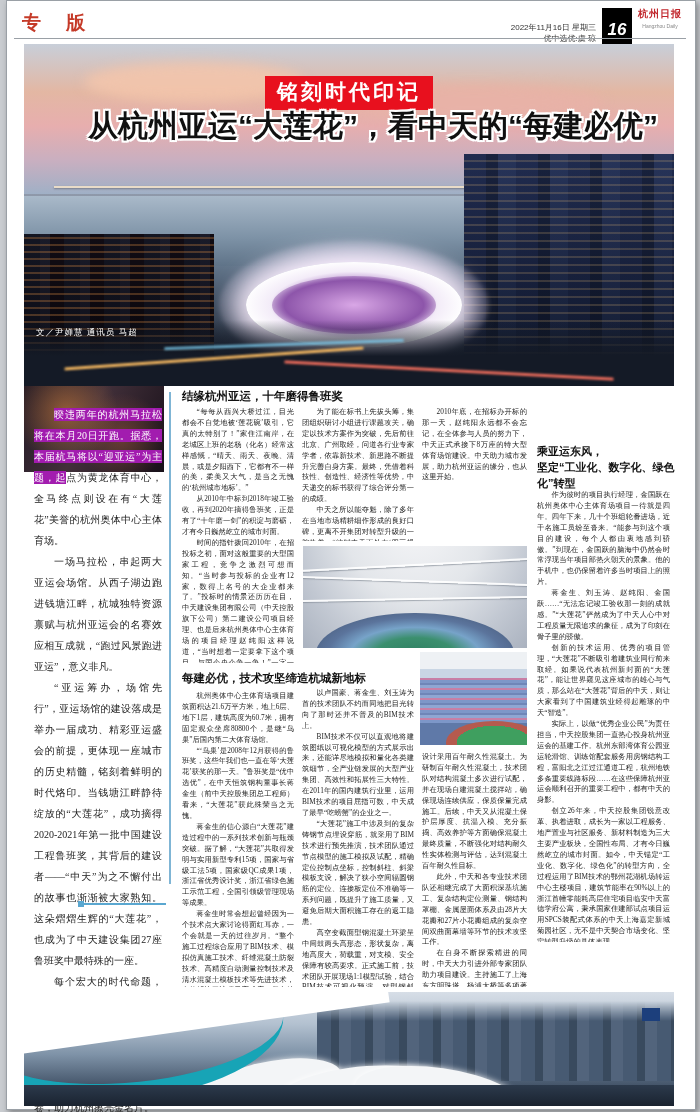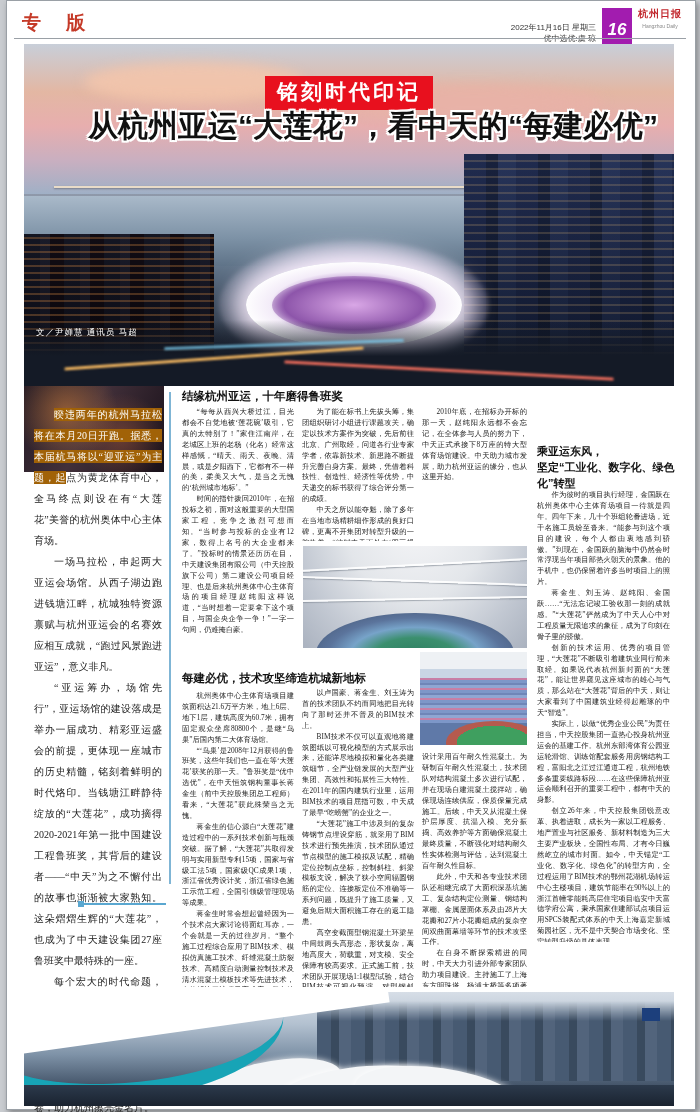--- a/index.html
+++ b/index.html
@@ -5,21 +5,21 @@
   html,body{margin:0;padding:0;background:#b9bdc2;}
   .canvas{position:relative;width:700px;height:1112px;background:#c9ccd0;overflow:hidden;
           font-family:"Liberation Serif",serif;-webkit-font-smoothing:antialiased;}
   .sheet{position:absolute;left:6px;top:0;width:688px;height:1108px;background:#ffffff;
          border:1px solid #9aa0a6;box-shadow:2px 3px 6px rgba(0,0,0,.35);}
   
   .section-label{position:absolute;left:22px;top:10px;font-family:"Liberation Sans",sans-serif;
          font-size:19px;letter-spacing:10px;color:#c53a28;font-weight:bold;}
   .hdr-right{position:absolute;right:18px;top:8px;display:flex;align-items:flex-start;gap:6px;}
   .hdr-dates{font-family:"Liberation Sans",sans-serif;font-size:8px;line-height:11px;color:#333;text-align:right;margin-top:14px;}
-  .pagenum{width:30px;height:43px;background:#a21caf;color:#fff;font-family:"Liberation Sans",sans-serif;
+  .pagenum{width:30px;height:43px;background:#000000;color:#fff;font-family:"Liberation Sans",sans-serif;
          font-weight:bold;font-size:17px;display:flex;align-items:center;justify-content:center;font-style:italic;}
   .masthead{text-align:center;line-height:12px;}
   .masthead .cn{font-size:10px;font-weight:bold;color:#c1272d;letter-spacing:1px;}
   .masthead .en{font-size:5px;color:#888;font-family:"Liberation Sans",sans-serif;}
   .hdr-rule{position:absolute;left:14px;right:14px;top:38px;height:1px;background:#9aa0a6;}
   
   .photo-main{position:absolute;left:24px;top:44px;width:650px;height:342px;overflow:hidden;
          background:linear-gradient(180deg,#c8cfd9 0%,#e3b7a3 14%,#e7aeae 24%,#c9afc0 34%,#9fb0c6 44%,#8aa0b6 52%,#71869c 60%,#4c5c70 72%,#27303f 88%,#171d28 100%);}
   .cloud{position:absolute;border-radius:50%;filter:blur(6px);}
   .horizon-city{position:absolute;left:0;top:150px;width:100%;height:34px;
@@ -56,21 +56,21 @@
   .byline{position:absolute;left:36px;top:327px;color:#fff;font-size:8.5px;letter-spacing:1px;
          font-family:"Liberation Sans",sans-serif;text-shadow:0 0 3px #000;}
   .photo-ext{position:absolute;left:24px;top:386px;width:140px;height:86px;
          background:radial-gradient(circle at 30% 30%,rgba(233,142,60,.5),transparent 45%),
                     radial-gradient(circle at 70% 60%,rgba(190,100,60,.4),transparent 40%),
                     linear-gradient(115deg,#241b26 0%,#42303a 45%,#181019 100%);}
   
   .intro{position:absolute;left:34px;top:404px;width:128px;font-size:10px;line-height:21px;
          text-align:justify;color:#1b1b1b;}
   .intro p{margin:0;text-indent:2em;}
-  .intro .hl{background:#a16207;color:#fff;box-decoration-break:clone;-webkit-box-decoration-break:clone;padding:1px 0;}
+  .intro .hl{background:#a21caf;color:#fff;box-decoration-break:clone;-webkit-box-decoration-break:clone;padding:1px 0;}
   .vrule{position:absolute;left:169px;top:392px;width:2px;height:492px;background:#7fb5d5;}
   .ornament{position:absolute;left:80px;top:903px;width:86px;height:2px;background:#5aa7d0;}
   .ornament::before{content:"";position:absolute;left:-2px;top:-2px;width:6px;height:6px;background:#5aa7d0;}
   .h2{position:absolute;font-family:"Liberation Sans",sans-serif;font-weight:bold;font-size:11.5px;color:#111;white-space:nowrap;}
   .col{position:absolute;font-size:7.3px;line-height:10.9px;text-align:justify;color:#1c1c1c;overflow:hidden;}
   .col p{margin:0;text-indent:2em;}
   
   .photo1{position:absolute;left:303px;top:546px;width:224px;height:102px;overflow:hidden;
          background:radial-gradient(ellipse at 50% -30%,#f7f7f9 0%,#e3e6ea 45%,#c2c8d2 75%,#aab2bf 100%);}
   .photo1 .rib{position:absolute;left:-20%;width:140%;height:2px;background:rgba(255,255,255,.9);box-shadow:0 1px 1px rgba(120,128,140,.6);}
@@ -144,20 +144,21 @@
     <p>一场马拉松，串起两大亚运会场馆。从西子湖边跑进钱塘江畔，杭城独特资源禀赋与杭州亚运会的名赛效应相互成就，“跑过风景跑进亚运”，意义非凡。</p>
     <p>“亚运筹办，场馆先行”，亚运场馆的建设落成是举办一届成功、精彩亚运盛会的前提，更体现一座城市的历史精髓，铭刻着鲜明的时代烙印。当钱塘江畔静待绽放的“大莲花”，成功摘得2020-2021年第一批中国建设工程鲁班奖，其背后的建设者——“中天”为之不懈付出的故事也渐渐被大家熟知。这朵熠熠生辉的“大莲花”，也成为了中天建设集团27座鲁班奖中最特殊的一座。</p>
     <p>每个宏大的时代命题，都塑造于无数劳动者的辛勤与汗水。中天用“十年磨一剑”的坚守与奉献，不断精进的技术创新，交出新时代、新征程下的“亚运”高分答卷，助力杭州擦亮金名片。</p>
   </div>
   <div class="vrule"></div>
   <div class="ornament"></div>
 
   <div class="h2" style="left:182px;top:389px;">结缘杭州亚运，十年磨得鲁班奖</div>
   <div class="col" style="left:182px;top:407px;width:112px;height:256px;">
     <p>“每每从西兴大桥过江，目光都会不自觉地被‘莲花碗’吸引，它真的太特别了！”家住江南岸，在老城区上班的老杨（化名）经常这样感慨，“晴天、雨天、夜晚、清晨，或是夕阳西下，它都有不一样的美，柔美又大气，是当之无愧的‘杭州城市地标’。”</p>
+    <p>从2010年中标到2018年竣工验收，再到2020年摘得鲁班奖，正是有了“十年磨一剑”的积淀与磨砺，才有今日巍然屹立的城市封面。</p>
     <p>时间的指针拨回2010年，在招投标之初，面对这般重要的大型国家工程，竞争之激烈可想而知。“当时参与投标的企业有12家，数得上名号的大企业都来了。”投标时的情景还历历在目，中天建设集团有限公司（中天控股旗下公司）第二建设公司项目经理、也是后来杭州奥体中心主体育场的项目经理赵纯阳这样说道，“当时想着一定要拿下这个项目，与国企央企争一争！”一字一句间，仍难掩自豪。</p>
 
   </div>
   <div class="col" style="left:302px;top:407px;width:112px;height:134px;">
     <p>为了能在标书上先拔头筹，集团组织研讨小组进行课题攻关，确定以技术方案作为突破，先后前往北京、广州取经，问道各行业专家学者，依靠新技术、新思路不断提升完善自身方案。最终，凭借着科技性、创造性、经济性等优势，中天递交的标书获得了综合评分第一的成绩。</p>
     <p>中天之所以能夺魁，除了多年在当地市场精耕细作形成的良好口碑，更离不开集团对转型升级的一腔执着。“彼时中天正处在‘四三规划’元年，转型升级之风在集团里吹得正</p>
   </div>
   <div class="col" style="left:422px;top:407px;width:105px;height:134px;">
     <p>2010年底，在招标办开标的那一天，赵纯阳永远都不会忘记，在全体参与人员的努力下，中天正式承接下8万座的特大型体育场馆建设。中天助力城市发展，助力杭州亚运的缘分，也从这里开始。</p>
   </div>

